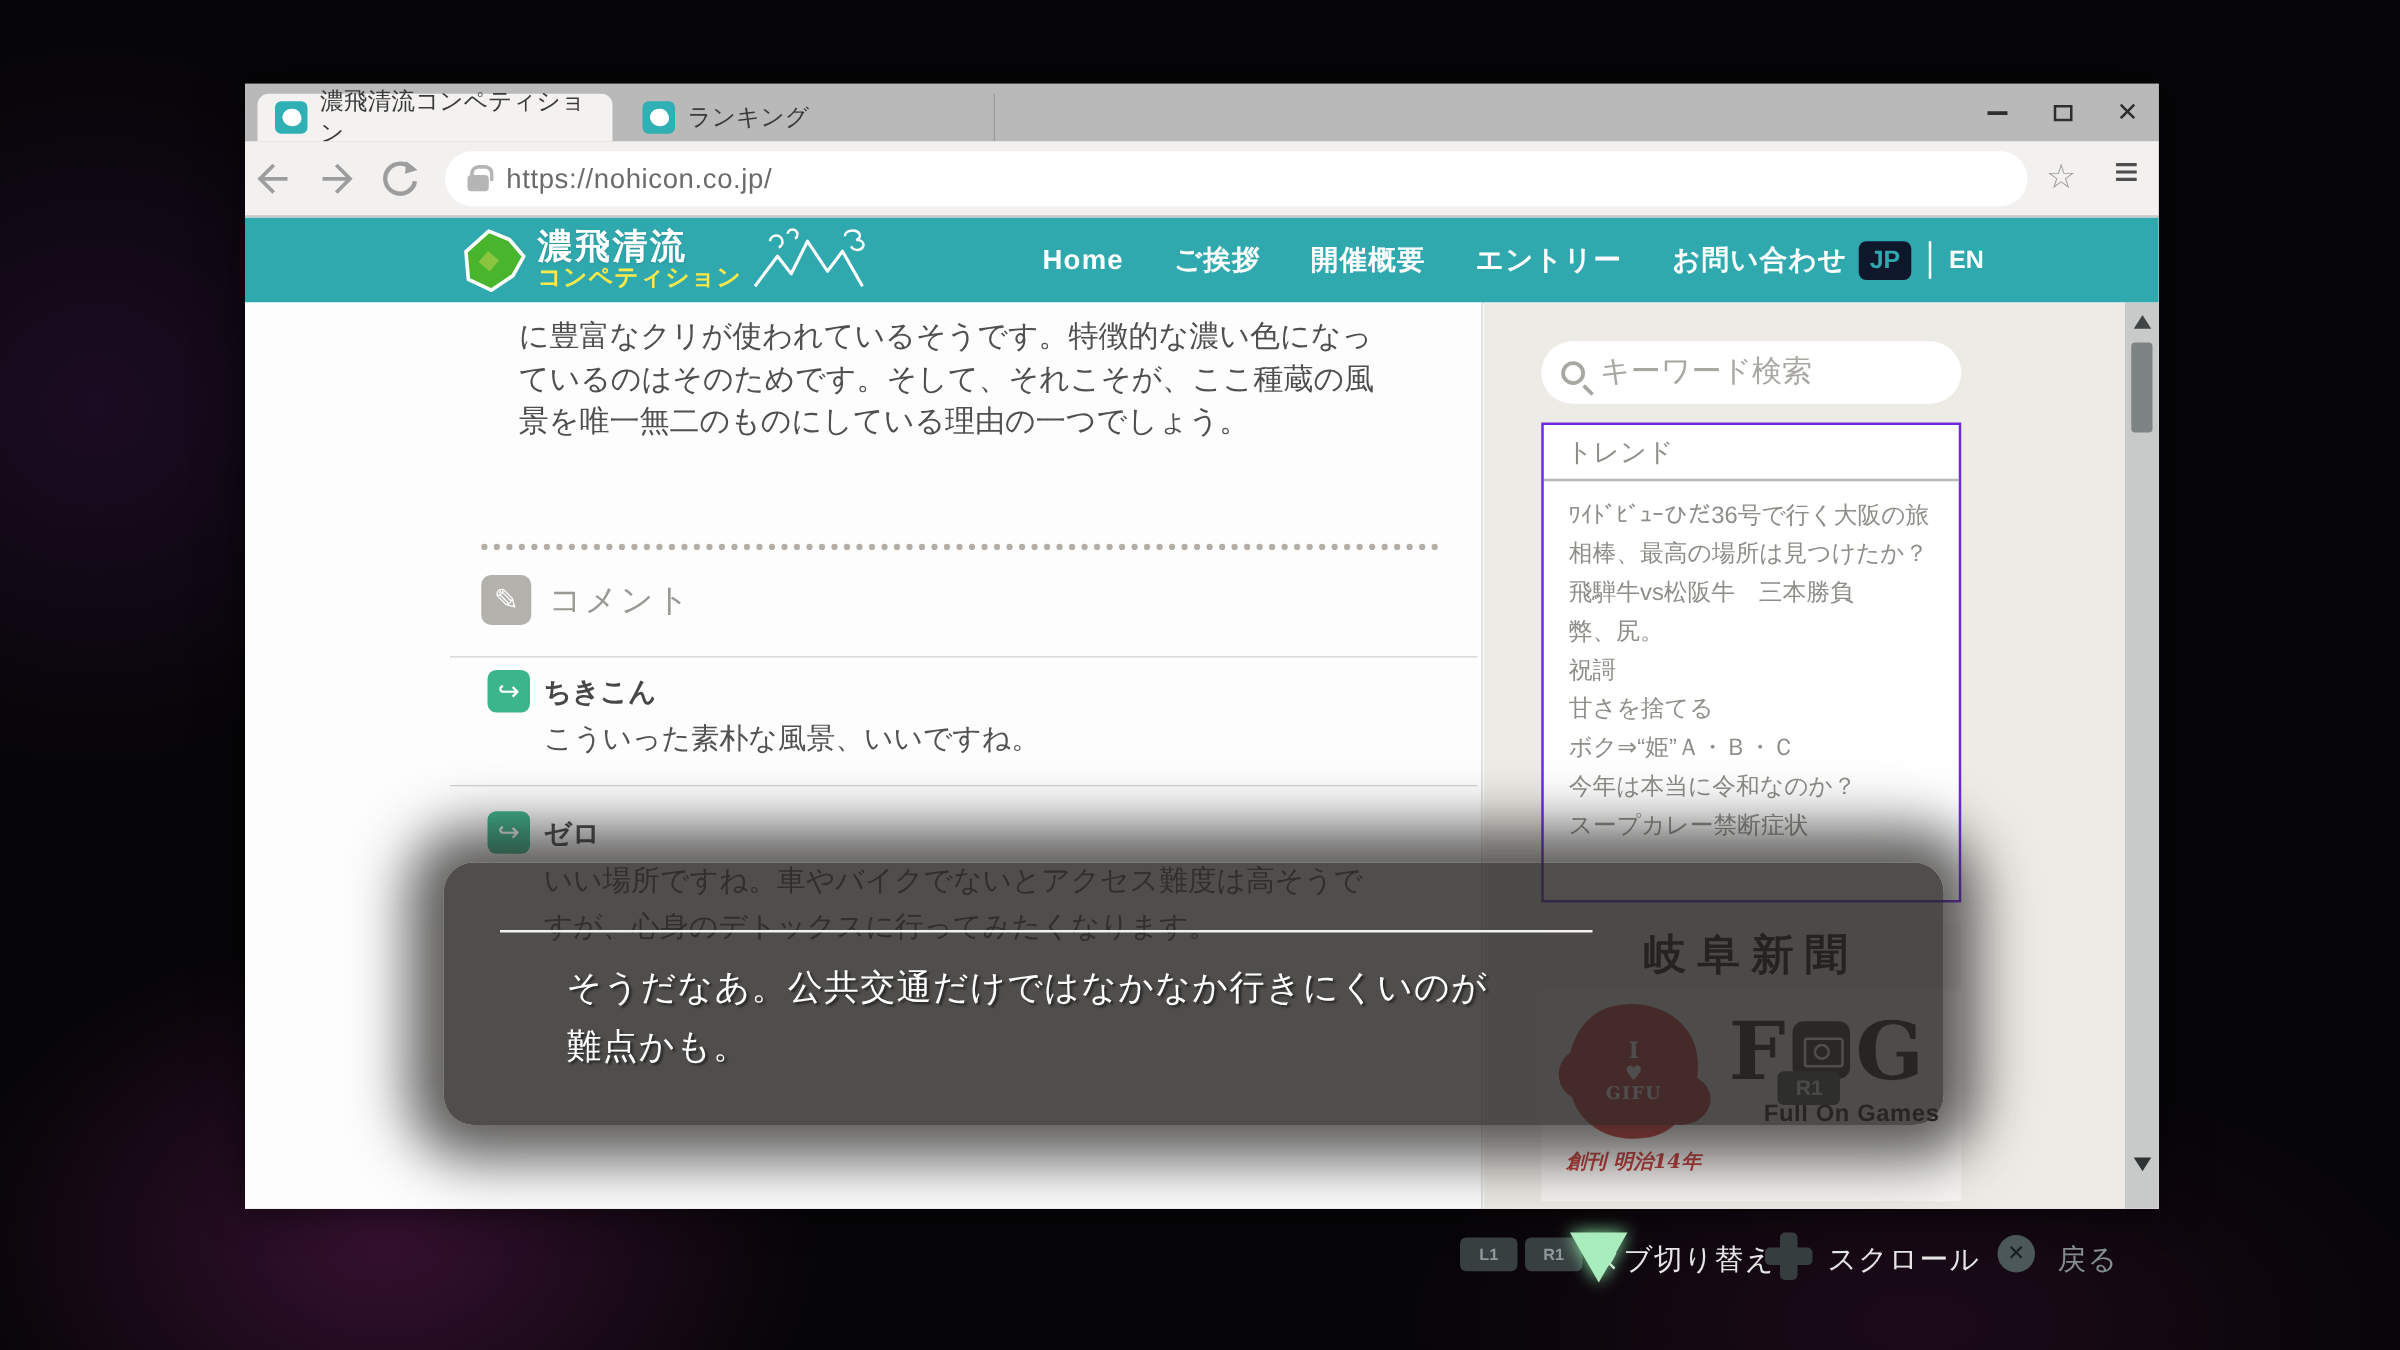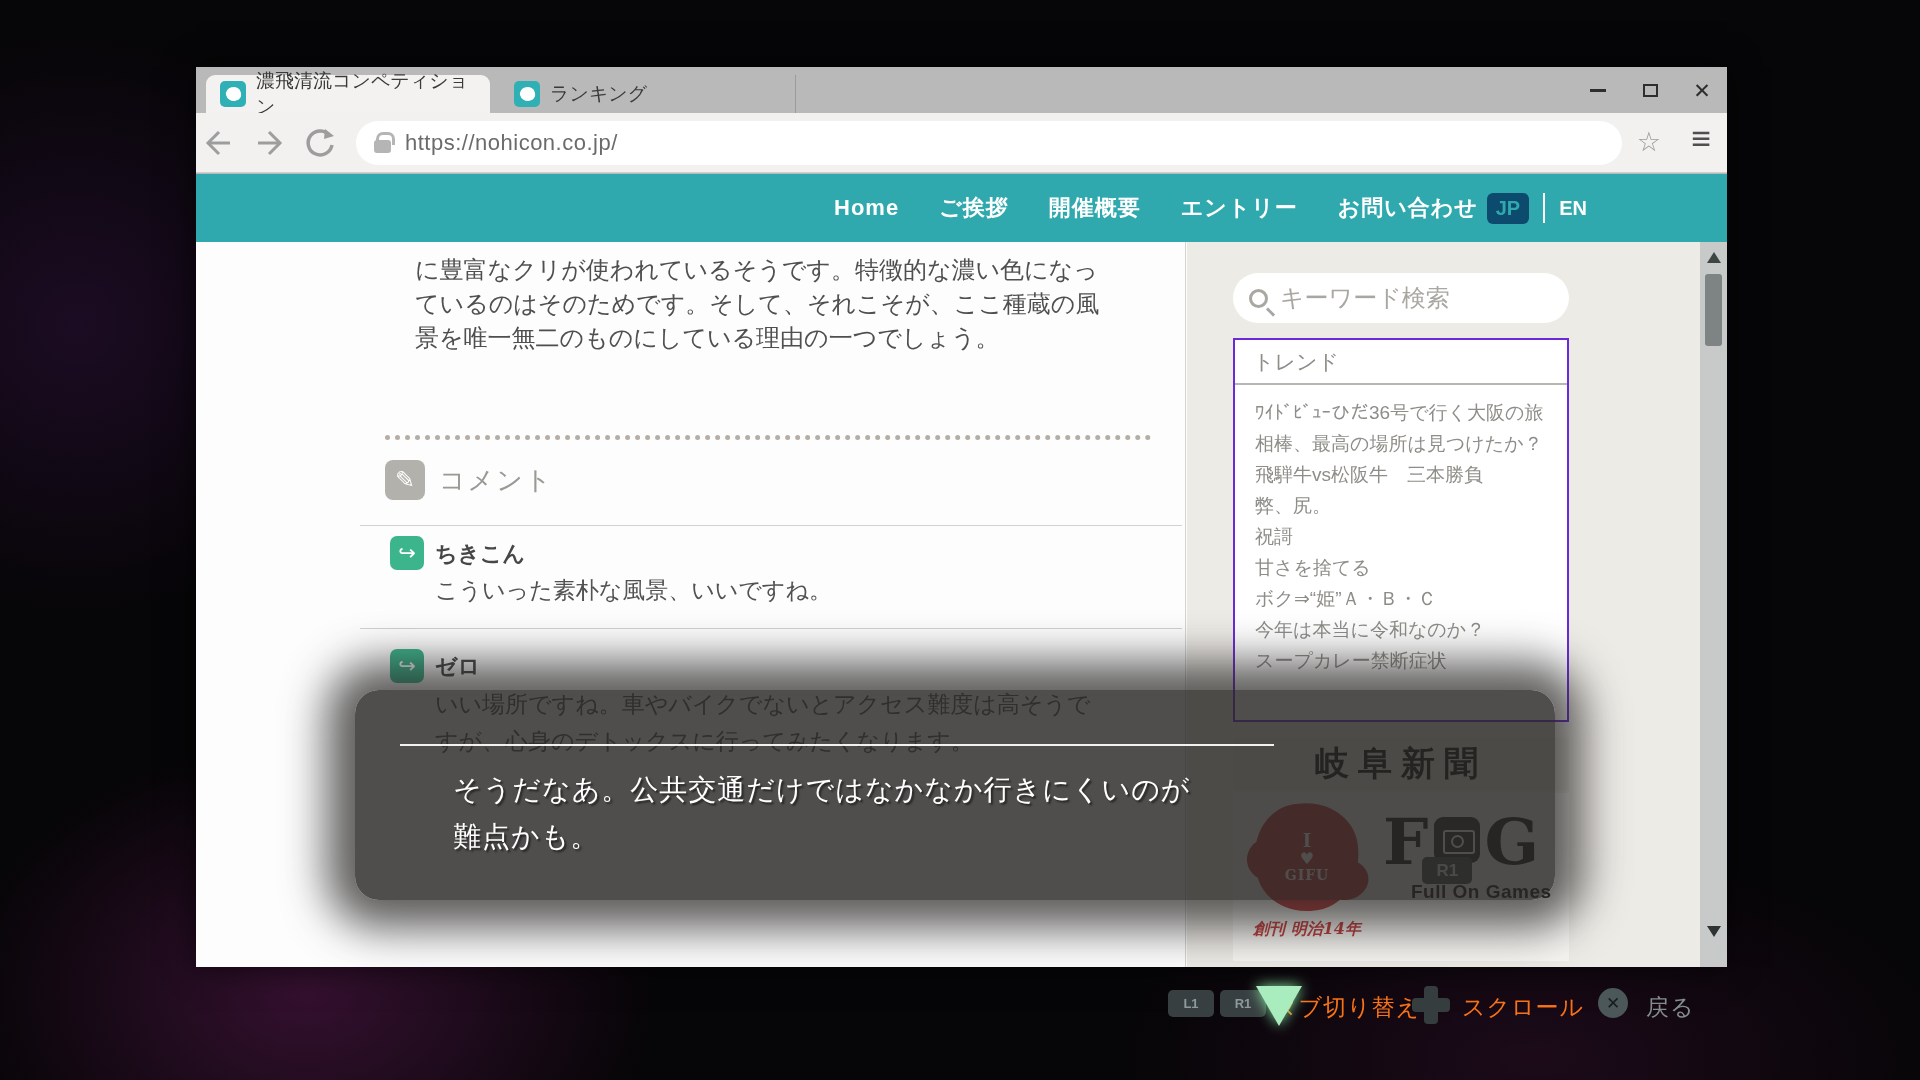--- a/index.html
+++ b/index.html
@@ -40,21 +40,21 @@
 
   
   .viewport { position:absolute; left:0; top:107px; right:0; bottom:0; background:#fdfdfd; overflow:hidden; }
   .navbar { position:absolute; left:0; top:0; right:0; height:68px; background:#2fa9ae; }
   .logo { position:absolute; left:168px; top:7px; display:flex; align-items:center; gap:8px; }
   .logo-text .l1 { color:#fff; font-weight:bold; font-size:28px; letter-spacing:2px; line-height:30px; text-shadow:0 1px 2px rgba(0,0,0,.15); }
   .logo-text .l2 { color:#ffe94a; font-weight:bold; font-size:19px; letter-spacing:1px; line-height:22px; }
   .nav-links { position:absolute; left:638px; top:0; height:100%; display:flex; align-items:center; gap:40px; }
   .nav-links .item { color:#fff; font-size:22px; font-weight:bold; letter-spacing:1px; }
   .lang { position:absolute; right:140px; top:0; height:100%; display:flex; align-items:center; gap:14px; }
-  .jp-pill { background:#0c4a6e; color:#2fa9ae; font-weight:bold; font-size:20px; padding:4px 9px; border-radius:6px; }
+  .jp-pill { background:#0f172a; color:#2fa9ae; font-weight:bold; font-size:20px; padding:4px 9px; border-radius:6px; }
   .lang-div { width:2px; height:30px; background:#fff; }
   .en { color:#fff; font-weight:bold; font-size:20px; }
 
   .page { position:absolute; left:0; top:68px; right:27px; bottom:0; }
   .main-col { position:absolute; left:0; top:0; width:990px; bottom:0; background:#fdfdfd; border-right:1px solid #d4d3cf; }
   .side-col { position:absolute; left:991px; top:0; right:0; bottom:0; background:#edebe6; }
 
   .article-text { position:absolute; left:219px; top:11px; width:700px; font-size:24px; line-height:34px; color:#4f4f4f; }
   .dotted { position:absolute; left:189px; top:193px; width:766px; border-top:5px dotted #b5aea6; }
   .cmt-head { position:absolute; left:189px; top:218px; display:flex; align-items:center; gap:14px; }
@@ -102,21 +102,21 @@
   .sb-down { position:absolute; left:7px; bottom:30px; width:0; height:0; border-left:7px solid transparent; border-right:7px solid transparent; border-top:11px solid #2e3434; }
 
   
   .dialogue { position:absolute; left:159px; top:516px; width:1200px; height:210px; background:rgba(40,39,37,.82); border-radius:24px; box-shadow:0 0 44px 28px rgba(40,39,37,.75); }
   .dlg-line { position:absolute; left:45px; top:54px; width:874px; height:2px; background:rgba(255,255,255,.92); }
   .dlg-text { position:absolute; left:98px; top:76px; width:762px; font-size:28px; line-height:47px; color:#fff; text-shadow:2px 2px 2px rgba(0,0,0,.55); letter-spacing:1px; }
 
   
   .hud { position:absolute; left:0; top:980px; width:1920px; height:50px; }
   .hud-pill { position:absolute; top:10px; width:46px; height:27px; background:#383f41; border-radius:5px; color:#8e999b; font-size:13px; font-weight:bold; display:flex; align-items:center; justify-content:center; }
-  .hud-label { position:absolute; top:12px; font-size:23px; color:#f97316; letter-spacing:1px; }
+  .hud-label { position:absolute; top:12px; font-size:23px; color:#e5e5e5; letter-spacing:1px; }
   .dpad { position:absolute; left:1412px; top:6px; width:38px; height:38px; }
   .dpad::before { content:""; position:absolute; left:0; top:12px; width:38px; height:14px; background:#363d3f; border-radius:4px; }
   .dpad::after { content:""; position:absolute; left:12px; top:0; width:14px; height:38px; background:#363d3f; border-radius:4px; }
   .xbtn { position:absolute; left:1598px; top:8px; width:30px; height:30px; border-radius:50%; background:#4c5759; color:#161d1f; font-size:17px; font-weight:bold; display:flex; align-items:center; justify-content:center; }
   .tri { position:absolute; left:1256px; top:6px; width:0; height:0; border-left:23px solid transparent; border-right:23px solid transparent; border-top:40px solid #a9edbf; filter:drop-shadow(0 0 7px rgba(150,255,180,.9)); }
 </style>
 </head>
 <body>
 
 <div class="stage">
@@ -166,20 +166,36 @@
         <span class="lock"></span>
         <span class="url-text">https://nohicon.co.jp/</span>
       </div>
       <span class="star">☆</span>
       <span class="menu">≡</span>
     </div>
 
     <div class="viewport">
 
       <div class="navbar">
+        <div class="logo">
+          <svg width="58" height="54" viewBox="0 0 60 56">
+            <path d="M9 21 L28 4 L45 11 L57 25 L48 41 L30 53 L11 44 Z" fill="#49b52c" stroke="#fff" stroke-width="3" stroke-linejoin="round"></path>
+            <rect x="22" y="23" width="12" height="12" fill="#8bc53f" transform="rotate(40 28 29)"></rect>
+          </svg>
+          <div class="logo-text">
+            <div class="l1">濃飛清流</div>
+            <div class="l2">コンペティション</div>
+          </div>
+          <svg width="100" height="54" viewBox="0 0 100 54">
+            <path d="M2 48 L20 24 L31 38 L44 12 L60 36 L72 20 L88 48" fill="none" stroke="#fff" stroke-width="2.5" stroke-linejoin="round"></path>
+            <path d="M14 12 a5 5 0 1 1 7 5" fill="none" stroke="#fff" stroke-width="2"></path>
+            <path d="M28 6 a4 4 0 1 1 6 4" fill="none" stroke="#fff" stroke-width="2"></path>
+            <path d="M74 8 a6 4 0 1 1 9 3 a5 4 0 1 1 -4 5" fill="none" stroke="#fff" stroke-width="2"></path>
+          </svg>
+        </div>
         <div class="nav-links">
           <span class="item">Home</span>
           <span class="item">ご挨拶</span>
           <span class="item">開催概要</span>
           <span class="item">エントリー</span>
           <span class="item">お問い合わせ</span>
         </div>
         <div class="lang">
           <span class="jp-pill">JP</span>
           <span class="lang-div"></span>

